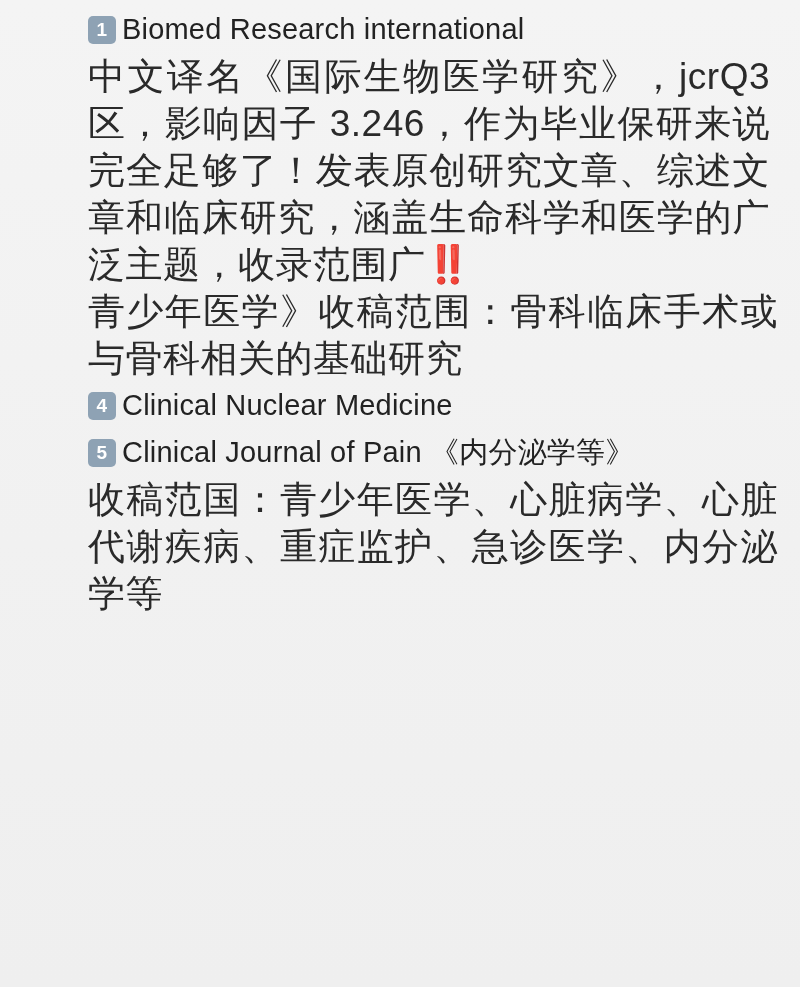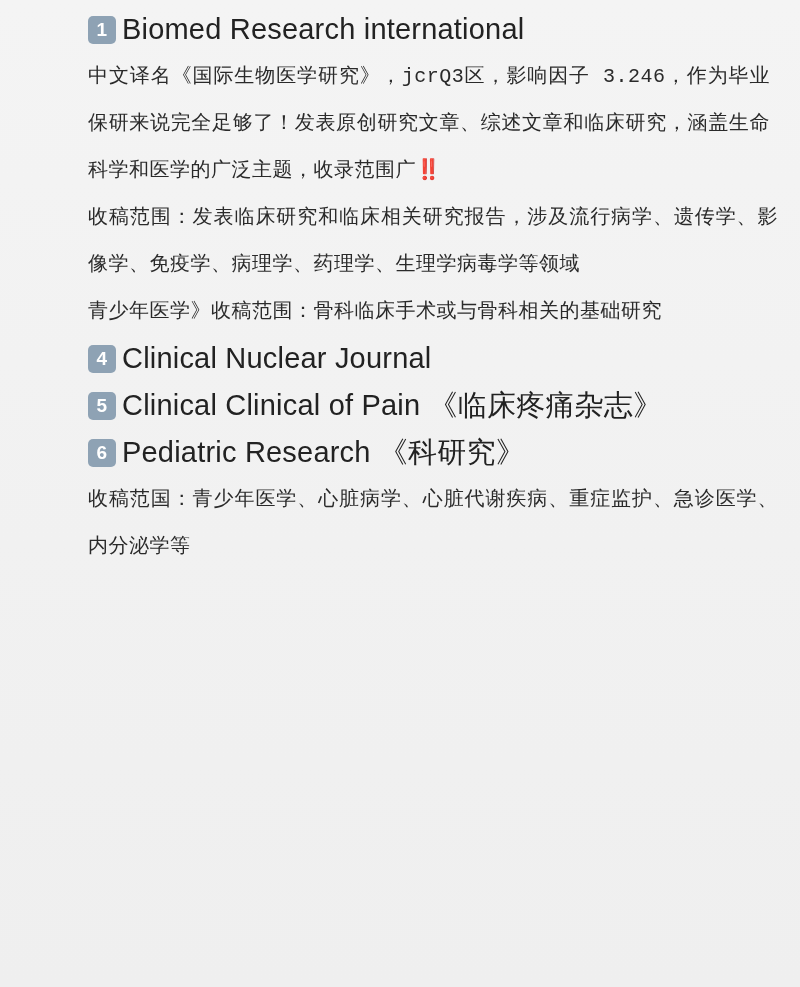--- a/index.html
+++ b/index.html
@@ -45,59 +45,56 @@
     border-radius: 5px;
     vertical-align: 3px;
     margin-right: 6px;
     font-family: "Liberation Sans", sans-serif;
   }
   .entry-title .title-text {
     font-size: 29px;
   }
   .entry-body {
     display: block;
-    font-size: 20px;
+    font-size: 37px;
     line-height: 47px;
     letter-spacing: 0.5px;
     color: #2a2a2a;
     text-align: justify;
     text-justify: inter-ideograph;
-    font-family: Liberation Mono, monospace;
   }
   .bang {
     color: #e8453c;
     font-weight: bold;
     letter-spacing: -1px;
   }
   .entry-1 .entry-body { margin-right: 8px; }
 </style>
 </head>
 <body>
 
 <div class="page">
 
   <div class="entry entry-1">
     <span class="entry-title"><span class="num-badge">1</span><span class="title-text">Biomed Research international</span></span>
     <span class="entry-body"><span>中文译名《国际生物医学研究》，jcrQ3区，影响因子 3.246，作为毕业保研来说完全足够了！发表原创研究文章、综述文章和临床研究，涵盖生命科学和医学的广泛主题，收录范围广</span><span class="bang">‼️</span></span>
   </div>
 
   <div class="entry entry-2">
-    <span class="entry-body">收稿范围：发表临床研究和临床相关研究报告，涉及流行病学、遗传学、影像学、免疫学、病理学、药理学、生理学病毒学等领域</span>
   </div>
 
   <div class="entry entry-3">
     <span class="entry-body">青少年医学》收稿范围：骨科临床手术或与骨科相关的基础研究</span>
   </div>
 
   <div class="entry entry-4">
-    <span class="entry-title"><span class="num-badge">4</span><span class="title-text">Clinical Nuclear Journal</span></span>
+    <span class="entry-title"><span class="num-badge">4</span><span class="title-text">Clinical Nuclear Medicine</span></span>
   </div>
 
   <div class="entry entry-5">
-    <span class="entry-title"><span class="num-badge">5</span><span class="title-text">Clinical Clinical of Pain 《临床疼痛杂志》</span></span>
+    <span class="entry-title"><span class="num-badge">5</span><span class="title-text">Clinical Journal of Pain 《内分泌学等》</span></span>
   </div>
 
   <div class="entry entry-6">
-    <span class="entry-title"><span class="num-badge">6</span><span class="title-text">Pediatric Research 《科研究》</span></span>
     <span class="entry-body">收稿范国：青少年医学、心脏病学、心脏代谢疾病、重症监护、急诊医学、内分泌学等</span>
   </div>
 
 </div>
 
 </body></html>

